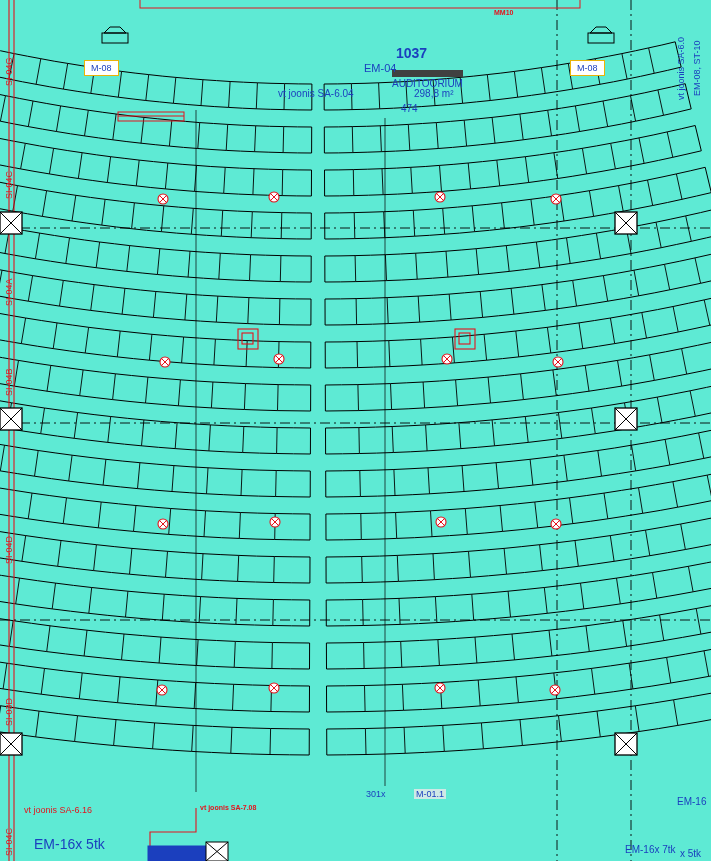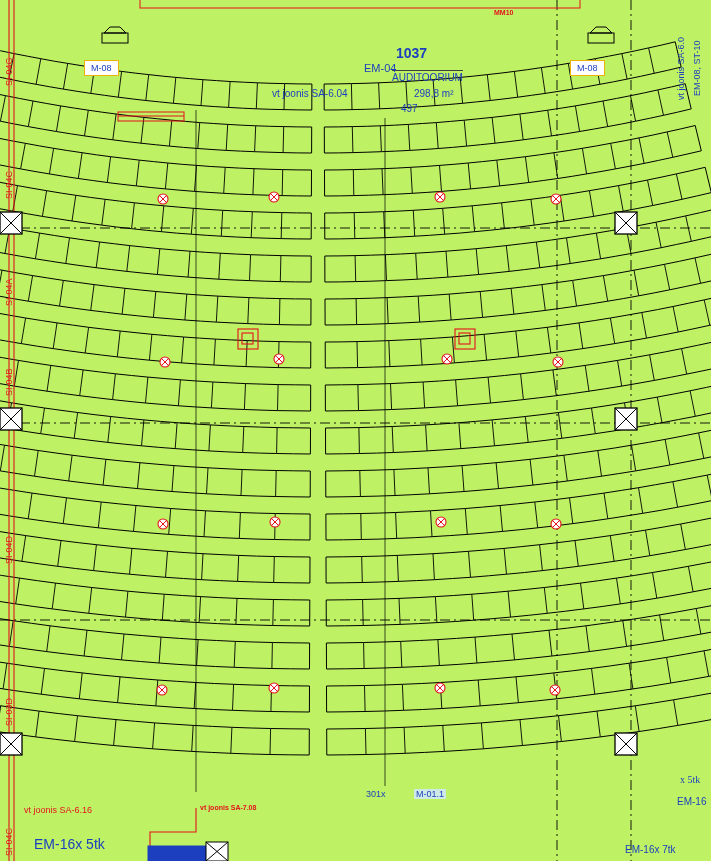--- a/index.html
+++ b/index.html
@@ -1,17 +1,17 @@
 <!DOCTYPE html>
 <html><head>
 <meta charset="utf-8">
 <style>
   html,body{margin:0;padding:0;background:#ffffff;}
   body{font-family:"Liberation Sans",sans-serif;}
-  #sheet{position:relative;width:711px;height:861px;overflow:hidden;background:#bef264;}
+  #sheet{position:relative;width:711px;height:861px;overflow:hidden;background:#5eead4;}
   svg{position:absolute;left:0;top:0;width:711px;height:861px;overflow:visible;}
   .lbl-red{position:absolute;font-size:9px;color:#e4121c;white-space:nowrap;}
   .lbl-blue{position:absolute;font-size:9px;color:#1b3fbe;white-space:nowrap;}
   .vert{transform-origin:left top;}
   .room-num{position:absolute;font-size:14px;font-weight:bold;color:#1b3fbe;white-space:nowrap;}
   .room-name{position:absolute;font-size:10px;color:#1b3fbe;white-space:nowrap;}
   .box-lbl{position:absolute;border:1px solid #eab308;background:#fff;color:#1b3fbe;
            font-size:9px;padding:2px 6px;white-space:nowrap;}
   .tag-hl{background:#cfe9e6;padding:0 2px;}
   .mini{font-size:7px;}
@@ -578,24 +578,24 @@
     <g stroke="#000" fill="none" stroke-width="1">
       <path d="M104 33 l6 -6 h10 l6 6 z"></path>
       <rect x="102" y="33" width="26" height="10"></rect>
       <path d="M590 33 l6 -6 h10 l6 6 z"></path>
       <rect x="588" y="33" width="26" height="10"></rect>
     </g>
 
   </svg>
 
   <div class="room-num" style="left:396px;top:45px;">1037</div>
-  <div class="room-name" style="left:392px;top:70px;border-top:1px solid #404040;padding-top:1px;">AUDITOORIUM</div>
+  <div class="room-name" style="left:392px;top:70px;border-top:7px solid #404040;padding-top:1px;">AUDITOORIUM</div>
   <div class="room-name" style="left:414px;top:88px;">298,8 m²</div>
-  <div class="room-name" style="left:272px;top:88px;">vt joonis SA-6.04</div>
-  <div class="room-name" style="left:401px;top:103px;">497</div>
+  <div class="room-name" style="left:278px;top:88px;">vt joonis SA-6.04</div>
+  <div class="room-name" style="left:401px;top:103px;">474</div>
 
   <div class="box-lbl" style="left:84px;top:60px;">M-08</div>
   <div class="box-lbl" style="left:570px;top:60px;">M-08</div>
 
   <div class="lbl-blue" style="left:337px;top:62px;font-size:11px;margin-left:27px;">EM-04</div>
   <div class="lbl-red mini" style="left:494px;top:9px;font-weight:bold;">MM10</div>
 
   <div class="lbl-blue" style="left:366px;top:789px;">301x</div>
   <div class="lbl-blue" style="left:414px;top:789px;">
     <span class="tag-hl">M-01.1</span>
@@ -611,15 +611,15 @@
 
   <div class="lbl-blue vert" style="left:676px;top:4px;transform:rotate(-90deg);transform-origin:left top;translate:0 96px;">vt joonis SA-6.0</div>
   <div class="lbl-blue vert" style="left:692px;top:4px;transform:rotate(-90deg);transform-origin:left top;translate:0 92px;">EM-08, ST-10</div>
 
   <div class="lbl-red" style="left:24px;top:805px;">vt joonis SA-6.16</div>
   <div class="lbl-red mini" style="left:200px;top:804px;font-weight:bold;">vt joonis SA-7.08</div>
   <div class="lbl-blue" style="left:34px;top:836px;font-size:14px;">EM-16x 5tk</div>
   <div class="lbl-blue" style="left:582px;top:844px;font-size:10px;padding-left:43px;">EM-16x 7tk</div>
 
   <div class="lbl-blue" style="left:671px;top:796px;font-size:10px;padding-left:6px;">EM-16</div>
-  <div class="lbl-blue" style="left:680px;top:774px;font-size:10px;font-family:Liberation Serif, serif;">x 5tk</div>
+  <div class="lbl-blue" style="left:680px;top:848px;font-size:10px;">x 5tk</div>
 
 </div>
 
 </body></html>

